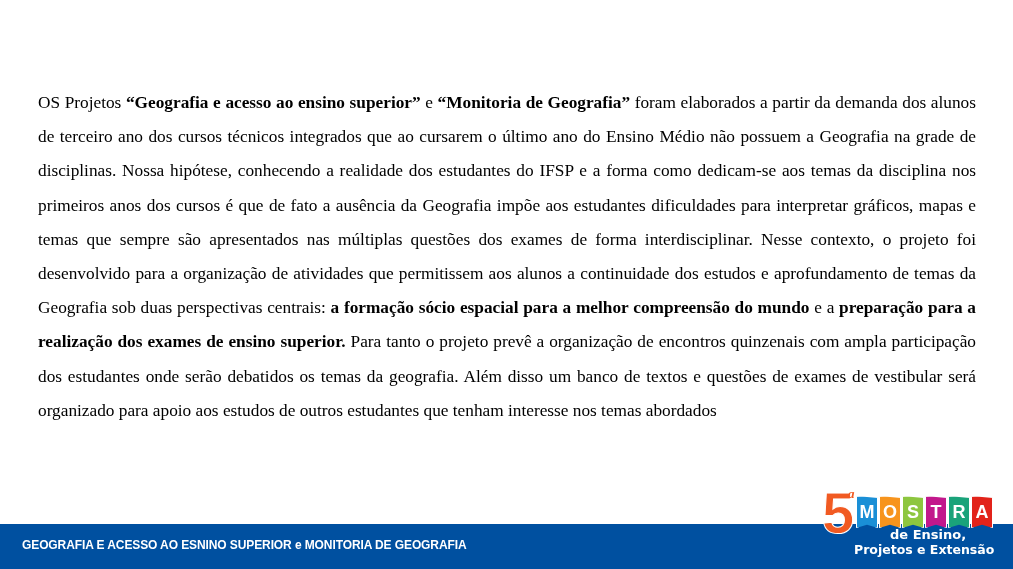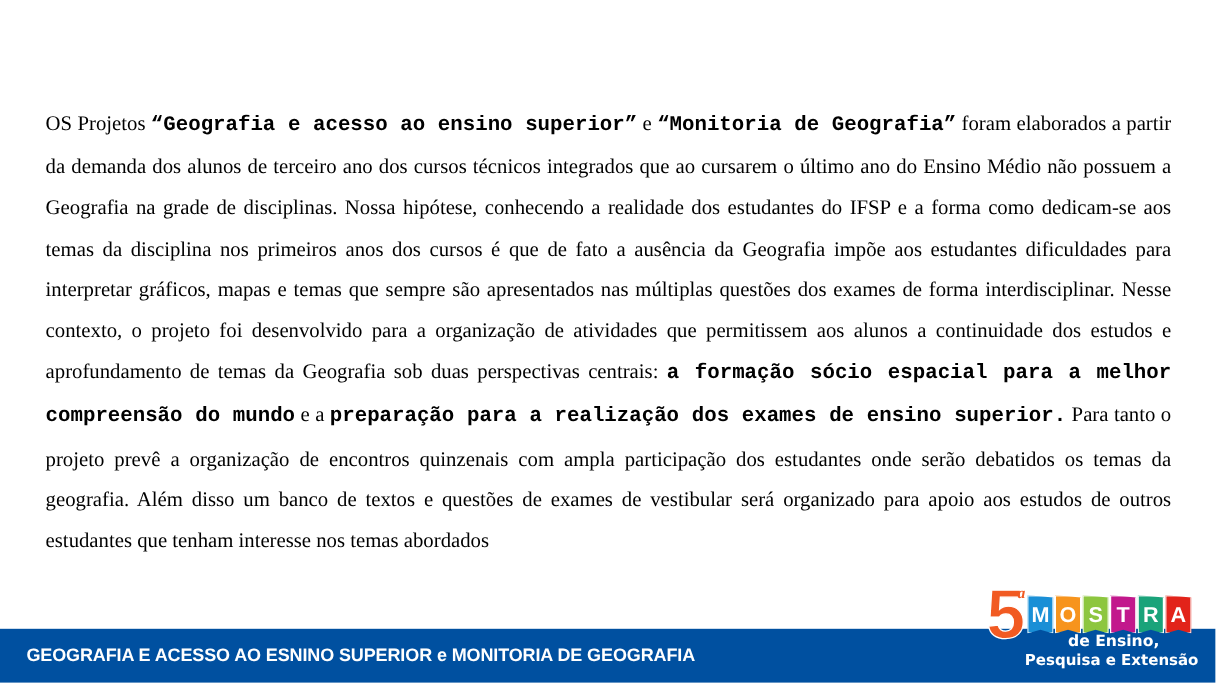--- a/index.html
+++ b/index.html
@@ -7,27 +7,27 @@
   .slide { position:absolute; left:0; top:0; width:1013px; height:569px; background:#fff; }
   .title {
     position:absolute; left:38px; top:46px;
     font-family:"Liberation Sans", sans-serif; font-weight:bold; font-size:23px; color:#000;
   }
   .body-text {
     position:absolute; left:38px; top:86px; width:938px;
     font-family:"Liberation Serif", serif; font-size:17.3px; line-height:34.2px; color:#000;
     text-align:justify;
   }
-  .body-text b { font-weight:bold;font-family:Liberation Mono, monospace; }
+  .body-text b { font-weight:bold; }
   .footer {
     position:absolute; left:0; top:524px; width:1013px; height:45px; background:#0050a0;
   }
   .footer-text {
     position:absolute; left:22px; top:14px;
-    font-family:"Liberation Sans", sans-serif; font-weight:bold; font-size:15px; color:#ffffff;
+    font-family:"Liberation Sans", sans-serif; font-weight:bold; font-size:12px; color:#ffffff;
     letter-spacing:-0.1px;
   }
   .logo { position:absolute; left:818px; top:484px; width:195px; height:85px; }
   .logo-five {
     position:absolute; left:4px; top:0px;
     font-family:"Liberation Sans", sans-serif; font-weight:bold; font-size:58px; color:#f15a22;
     line-height:58px;
     -webkit-text-stroke:1px #fff;
   }
   .logo-a {
@@ -69,15 +69,15 @@
     <div class="logo-a">a</div>
     <div class="logo-flags">
       <div class="flag" style="background:#1a8fd6">M</div>
       <div class="flag" style="background:#f7941d">O</div>
       <div class="flag" style="background:#8dc63f">S</div>
       <div class="flag" style="background:#c2188c">T</div>
       <div class="flag" style="background:#1aa37a">R</div>
       <div class="flag" style="background:#e2231a">A</div>
     </div>
     <div class="logo-sub1">de Ensino,</div>
-    <div class="logo-sub2">Pesquisa e Extensão</div>
+    <div class="logo-sub2">Projetos e Extensão</div>
   </div>
 </div>
 
 </body></html>

